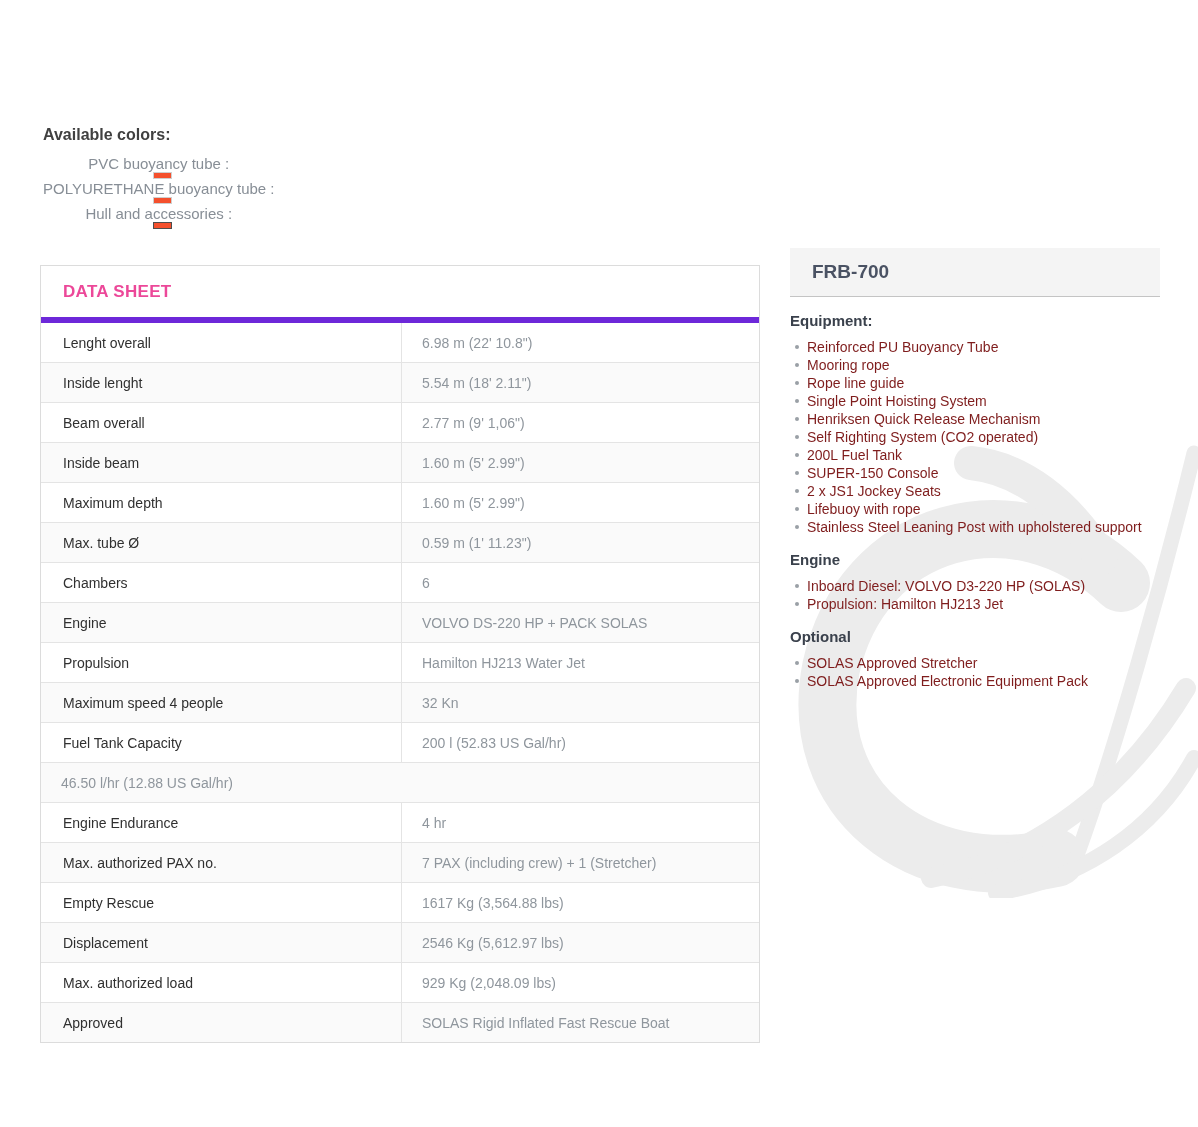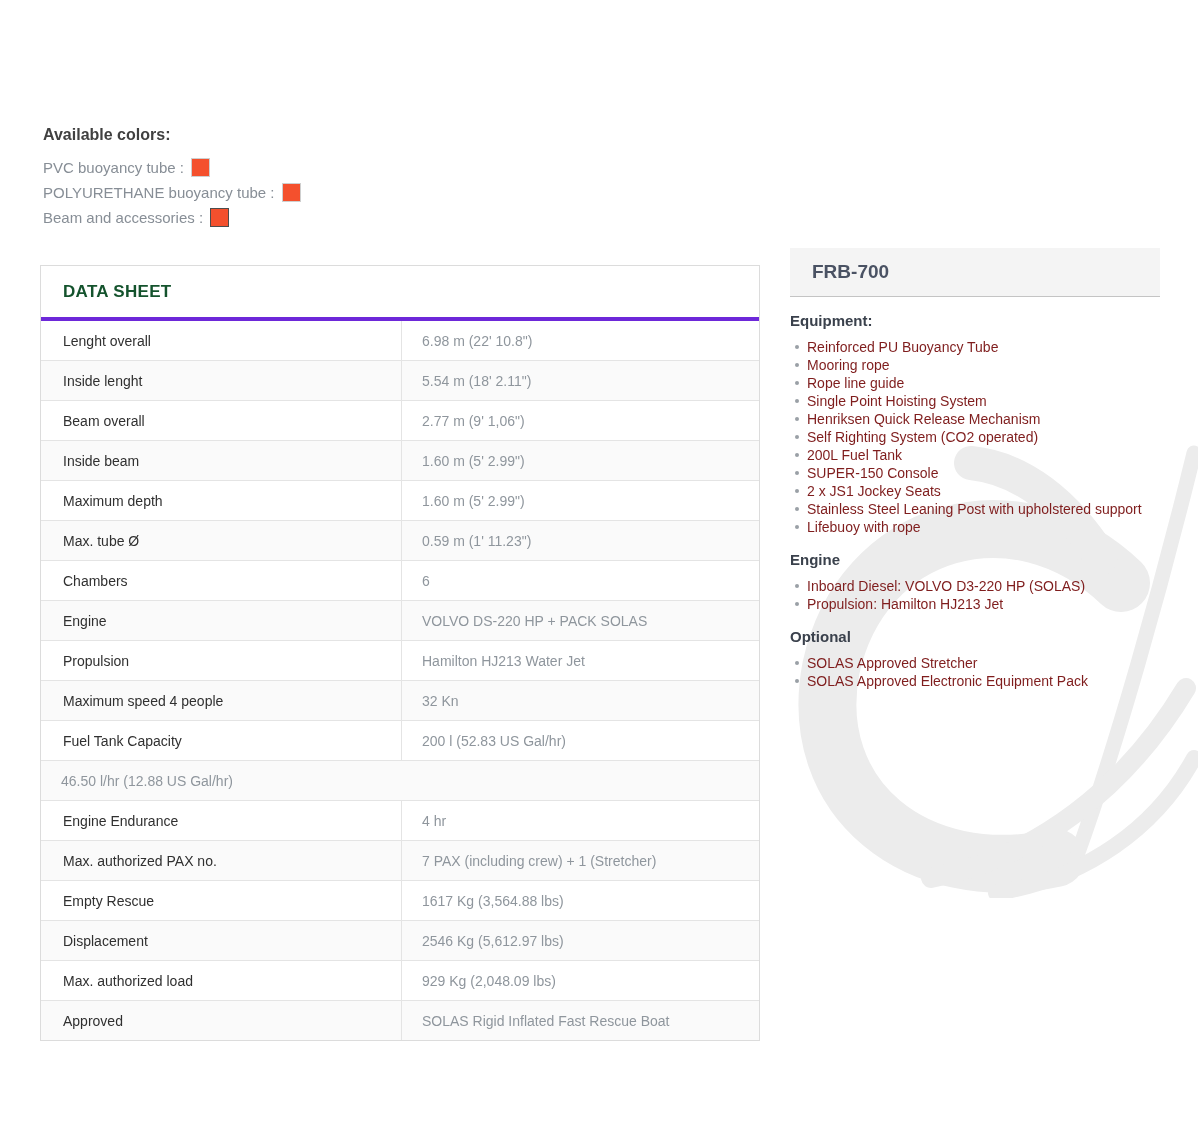--- a/index.html
+++ b/index.html
@@ -8,36 +8,36 @@
     font-family:"Liberation Sans","DejaVu Sans",sans-serif;
     -webkit-font-smoothing:antialiased;
   }
 
   
   .watermark { position:absolute; left:756px; top:428px; width:442px; height:470px; z-index:0; pointer-events:none; }
 
   
   .colors-block { position:absolute; left:43px; top:126px; z-index:2; }
   .colors-title { font-size:16px; font-weight:bold; color:#404040; margin-bottom:11px; }
-  .color-line { display:flex; align-items:center; height:24px; margin-bottom:1px; font-size:15px; color:#878e96; }
+  .color-line { display:flex; align-items:center; height:24px; margin-bottom:1px; font-size:15px; color:#878e96;flex-direction:column; }
   .swatch {
     width:15px; height:15px; margin-left:7px; display:inline-block;
     border:1px solid #cfcfcf; padding:1px; background-clip:content-box;
   }
   .swatch.dark { border:1px solid #4d4d4d; }
 
   
   .datasheet {
     position:absolute; left:40px; top:265px; width:718px; z-index:2;
     border:1px solid #dcdcdc; background:#ffffff;
   }
   .ds-header {
-    height:51px; border-bottom:4px solid #6d28d9;
+    height:51px; border-bottom:6px solid #6d28d9;
     display:flex; align-items:center; padding-left:22px;
-    font-size:17px; font-weight:600; color:#14532d; letter-spacing:.3px;
+    font-size:17px; font-weight:600; color:#ec4899; letter-spacing:.3px;
   }
   .ds-row { display:flex; height:39px; border-bottom:1px solid #e4e4e4; background:#ffffff; }
   .ds-row:nth-child(odd) { background:#fafafa; }  
   .ds-row:last-child { border-bottom:none; }
   .ds-label {
     width:338px; padding-left:22px; display:flex; align-items:center;
     font-size:14px; color:#303030; border-right:1px solid #e4e4e4;
   }
   .ds-value { flex:1; padding-left:20px; display:flex; align-items:center; font-size:14px; color:#8f969d; }
 
@@ -81,21 +81,21 @@
     <span>PVC buoyancy tube :</span>
     <span class="swatch" style="background: rgb(244, 80, 45);"></span>
   </div>
 
   <div class="color-line">
     <span>POLYURETHANE buoyancy tube :</span>
     <span class="swatch" style="background: rgb(244, 80, 45);"></span>
   </div>
 
   <div class="color-line">
-    <span>Beam and accessories :</span>
+    <span>Hull and accessories :</span>
     <span class="swatch dark" style="background: rgb(244, 80, 45);"></span>
   </div>
 </div>
 </div>
 
 <div class="datasheet">
   <div class="ds-header">DATA SHEET</div>
 
   <div class="ds-row">
     <div class="ds-label">Lenght overall</div>
@@ -204,23 +204,23 @@
   <li class="pp-item">Henriksen Quick Release Mechanism</li>
 
   <li class="pp-item">Self Righting System (CO2 operated)</li>
 
   <li class="pp-item">200L Fuel Tank</li>
 
   <li class="pp-item">SUPER-150 Console</li>
 
   <li class="pp-item">2 x JS1 Jockey Seats</li>
 
+  <li class="pp-item">Lifebuoy with rope</li>
+
   <li class="pp-item">Stainless Steel Leaning Post with upholstered support</li>
-
-  <li class="pp-item">Lifebuoy with rope</li>
 </ul>
   </div>
 
   <div class="pp-section">
     <div class="pp-heading">Engine</div>
     <ul class="pp-list">
   <li class="pp-item">Inboard Diesel: VOLVO D3-220 HP (SOLAS)</li>
 
   <li class="pp-item">Propulsion: Hamilton HJ213 Jet</li>
 </ul>

